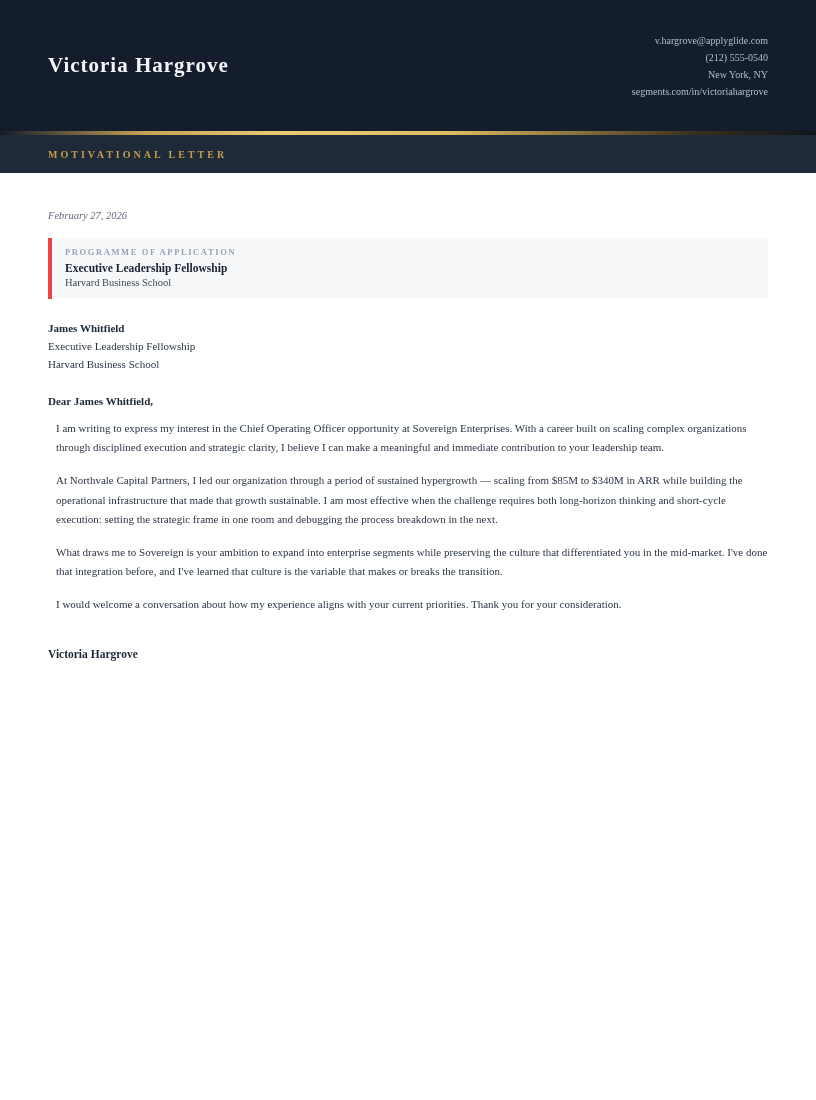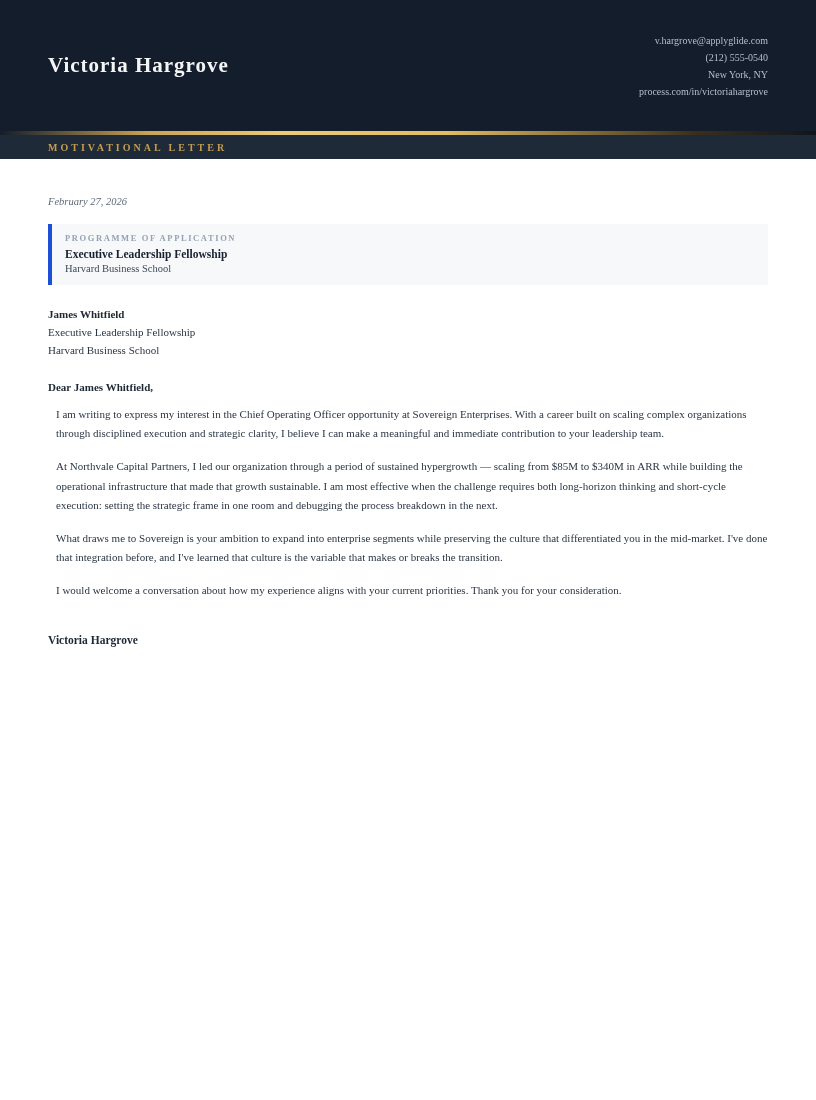--- a/index.html
+++ b/index.html
@@ -39,21 +39,21 @@
 
   
   .gold-divider {
     height: 4px;
     background: linear-gradient(90deg, #141d2b 0%, #caa254 18%, #eccb76 35%, #e0bb60 55%, #3a2f1c 85%, #10151d 100%);
   }
 
   
   .doc-type-bar {
     background: #1f2a39;
-    height: 24px;
+    height: 38px;
     display: flex;
     align-items: center;
     padding: 0 48px;
   }
   .doc-type-label {
     color: #c59d4e;
     font-size: 10px;
     font-weight: bold;
     letter-spacing: 3px;
   }
@@ -64,21 +64,21 @@
   }
   .date-line {
     margin: 0 0 17px 0;
     font-style: italic;
     font-size: 10.5px;
     color: #5d6878;
   }
 
   .programme-box {
     background: #f7f8fa;
-    border-left: 4px solid #1d4ed8;
+    border-left: 4px solid #ef4444;
     padding: 9px 14px 10px 13px;
     margin-bottom: 20px;
   }
   .programme-label {
     font-size: 8.5px;
     font-weight: bold;
     letter-spacing: 1.6px;
     color: #96a2b3;
     margin-bottom: 5px;
   }
@@ -130,21 +130,21 @@
 </style>
 </head>
 <body>
 
 <header class="letterhead">
   <h1 class="person-name">Victoria Hargrove</h1>
   <div class="contact-block">
     <div>v.hargrove@applyglide.com</div>
     <div>(212) 555-0540</div>
     <div>New York, NY</div>
-    <div>process.com/in/victoriahargrove</div>
+    <div>segments.com/in/victoriahargrove</div>
   </div>
 </header>
 
 <div class="gold-divider"></div>
 
 <div class="doc-type-bar">
   <span class="doc-type-label">MOTIVATIONAL LETTER</span>
 </div>
 
 <main>

